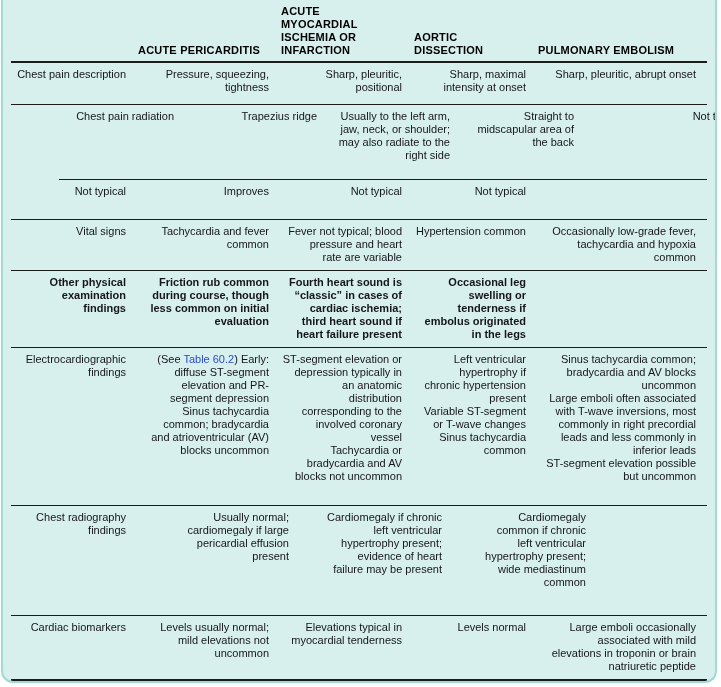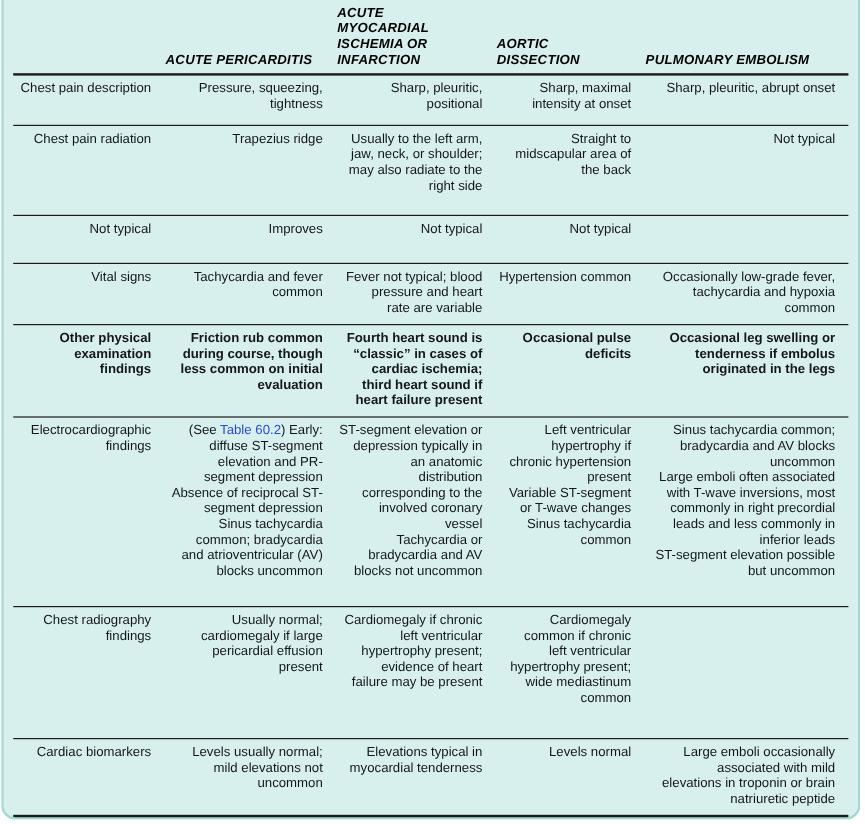--- a/index.html
+++ b/index.html
@@ -52,21 +52,21 @@
     font-size:11px;
     line-height:13px;
   }
   .t-col-head{
     font-weight:bold;
     color:var(--header-text);
     font-size:11px;
     line-height:13px;
     letter-spacing:.2px;
   }
-  .h-line{white-space:nowrap;font-style:italic;}
+  .h-line{white-space:nowrap;}
   .cell-par{
     margin:0;
     padding-left:9px;
     text-indent:-9px;
   }
   .t-label .cell-par{padding-left:10px;text-indent:-10px;}
   .xref{color:var(--link);}
 </style>
 </head>
 <body>
@@ -102,21 +102,21 @@
         <div class="t-cell">
           <p class="cell-par">Sharp, pleuritic, positional</p>
         </div>
         <div class="t-cell">
           <p class="cell-par">Sharp, maximal intensity at onset</p>
         </div>
         <div class="t-cell">
           <p class="cell-par">Sharp, pleuritic, abrupt onset</p>
         </div>
       </div>
-      <div class="t-row" style="min-height: 75px;">
+      <div class="t-row" style="min-height: 75px; margin-left: 48px;">
         <div class="t-cell t-label">
           <p class="cell-par">Chest pain radiation</p>
         </div>
         <div class="t-cell">
           <p class="cell-par">Trapezius ridge</p>
         </div>
         <div class="t-cell">
           <p class="cell-par">Usually to the left arm, jaw, neck, or shoulder; may also radiate to the right side</p>
         </div>
         <div class="t-cell">
@@ -161,51 +161,47 @@
         <div class="t-cell t-label">
           <p class="cell-par">Other physical examination findings</p>
         </div>
         <div class="t-cell">
           <p class="cell-par">Friction rub common during course, though less common on initial evaluation</p>
         </div>
         <div class="t-cell">
           <p class="cell-par">Fourth heart sound is “classic” in cases of cardiac ischemia; third heart sound if heart failure present</p>
         </div>
         <div class="t-cell">
-          <p class="cell-par">Occasional pulse deficits</p>
-        </div>
-        <div class="t-cell">
           <p class="cell-par">Occasional leg swelling or tenderness if embolus originated in the legs</p>
         </div>
       </div>
       <div class="t-row" style="min-height: 158px;">
         <div class="t-cell t-label">
           <p class="cell-par">Electrocardiographic findings</p>
         </div>
         <div class="t-cell">
           <p class="cell-par"><span>(See </span><span class="xref">Table 60.2</span><span>) Early: diffuse ST-segment elevation and PR-segment depression</span></p>
-          <p class="cell-par">Absence of reciprocal ST-segment depression</p>
           <p class="cell-par">Sinus tachycardia common; bradycardia and atrioventricular (AV) blocks uncommon</p>
         </div>
         <div class="t-cell">
           <p class="cell-par">ST-segment elevation or depression typically in an anatomic distribution corresponding to the involved coronary vessel</p>
           <p class="cell-par">Tachycardia or bradycardia and AV blocks not uncommon</p>
         </div>
         <div class="t-cell">
           <p class="cell-par">Left ventricular hypertrophy if chronic hypertension present</p>
           <p class="cell-par">Variable ST-segment or T-wave changes</p>
           <p class="cell-par">Sinus tachycardia common</p>
         </div>
         <div class="t-cell">
           <p class="cell-par">Sinus tachycardia common; bradycardia and AV blocks uncommon</p>
           <p class="cell-par">Large emboli often associated with T-wave inversions, most commonly in right precordial leads and less commonly in inferior leads</p>
           <p class="cell-par">ST-segment elevation possible but uncommon</p>
         </div>
       </div>
-      <div class="t-row" style="min-height: 110px;">
+      <div class="t-row" style="min-height: 110px; gap: 20px;">
         <div class="t-cell t-label">
           <p class="cell-par">Chest radiography findings</p>
         </div>
         <div class="t-cell">
           <p class="cell-par">Usually normal; cardiomegaly if large pericardial effusion present</p>
         </div>
         <div class="t-cell">
           <p class="cell-par">Cardiomegaly if chronic left ventricular hypertrophy present; evidence of heart failure may be present</p>
         </div>
         <div class="t-cell">

